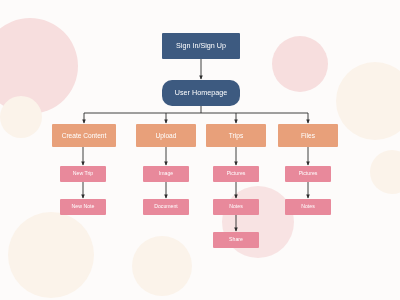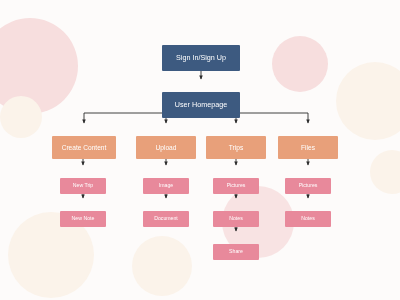--- a/index.html
+++ b/index.html
@@ -35,21 +35,20 @@
   .node {
     position: absolute;
     box-sizing: border-box;
     display: flex;
     align-items: center;
     justify-content: center;
     text-align: right;
     color: #ffffff;
     line-height: 1.1;
     border-radius: 1px;
-    margin-top: 12px;
   }
   .node.dark {
     background: #3d5a80;
     font-size: 7.2px;
   }
   .node.salmon {
     background: #e8a07a;
     font-size: 6.6px;
   }
   .node.pink {
@@ -102,21 +101,21 @@
       <path d="M 236 182 L 236 198" fill="none" stroke="#2b2b2b" stroke-width="0.9" marker-end="url(#arrow)"></path>
       <path d="M 236 215 L 236 231" fill="none" stroke="#2b2b2b" stroke-width="0.9" marker-end="url(#arrow)"></path>
       <path d="M 308 147 L 308 165" fill="none" stroke="#2b2b2b" stroke-width="0.9" marker-end="url(#arrow)"></path>
       <path d="M 308 182 L 308 198" fill="none" stroke="#2b2b2b" stroke-width="0.9" marker-end="url(#arrow)"></path>
     </svg>
 
   <div class="diagram-layer" id="node-layer">
       <div class="node dark" style="left: 162px; top: 33px; width: 78px; height: 26px;">
         <span>Sign In/Sign Up</span>
       </div>
-      <div class="node dark" style="left: 162px; top: 80px; width: 78px; height: 26px;">
+      <div class="node dark" style="left: 162px; top: 80px; width: 78px; height: 26px; border-radius: 10px;">
         <span>User Homepage</span>
       </div>
       <div class="node salmon" style="left: 52px; top: 124px; width: 64px; height: 23px;">
         <span>Create Content</span>
       </div>
       <div class="node salmon" style="left: 136px; top: 124px; width: 60px; height: 23px;">
         <span>Upload</span>
       </div>
       <div class="node salmon" style="left: 206px; top: 124px; width: 60px; height: 23px;">
         <span>Trips</span>

